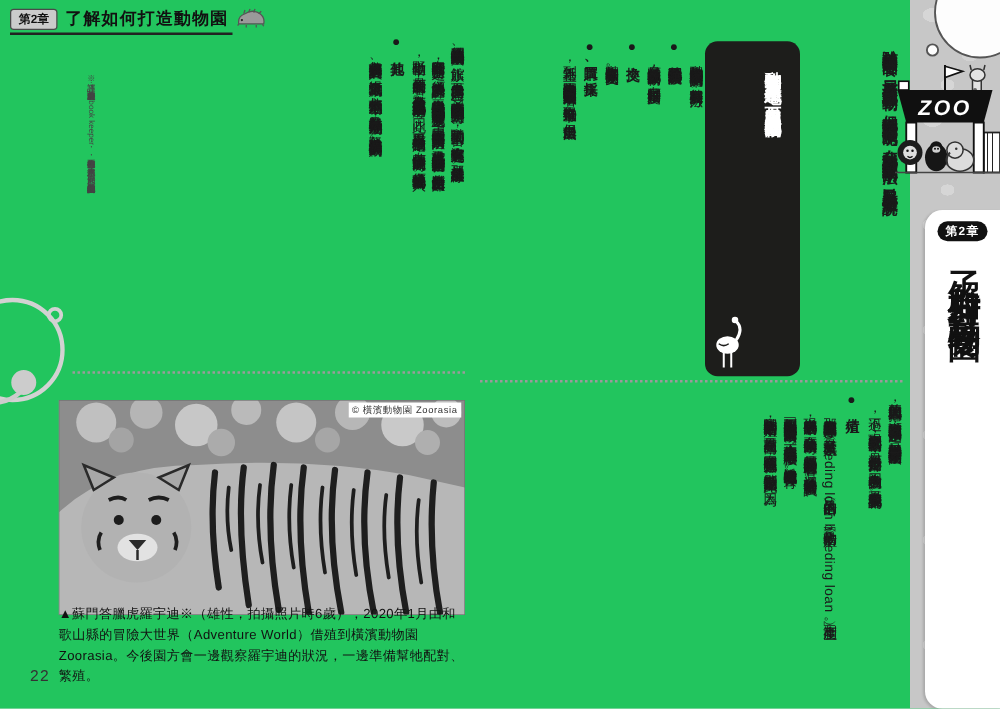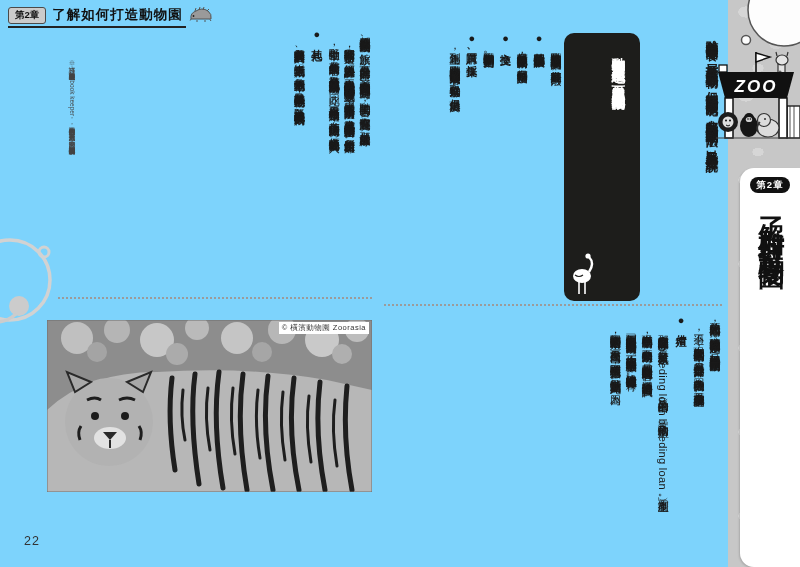--- a/index.html
+++ b/index.html
@@ -1,16 +1,16 @@
 <!DOCTYPE html>
 <html><head>
 <meta charset="utf-8">
 <style>
   html,body{margin:0;padding:0;background:#e8e8e8;}
-  #spread{position:relative;width:800px;height:567px;background:#7dd3fc;overflow:hidden;
+  #spread{position:relative;width:800px;height:567px;background:#22c55e;overflow:hidden;
           font-family:"Liberation Sans",sans-serif;color:#1a1a1a;}
   
   .vblock{position:absolute;writing-mode:vertical-rl;overflow:hidden;}
   .vblock p{margin:0;text-indent:1.05em;}
   .vblock p.cont{text-indent:0;}
   .vblock p.h{font-weight:bold;text-indent:0;margin-left:2px;margin-right:2px;}
   .body-text{font-size:11px;line-height:1.45;letter-spacing:0.35px;}
   
   .intro{font-size:12.5px;font-weight:bold;line-height:2.05;letter-spacing:1.2px;}
   .intro p{text-indent:0;}
@@ -177,20 +177,21 @@
         <path d="M211 70 Q207 102 213 138" stroke-width="3"></path>
         <path d="M236 72 Q232 104 238 140" stroke-width="3"></path>
         <path d="M262 76 Q258 106 264 142" stroke-width="3"></path>
         <path d="M288 80 Q284 110 290 146" stroke-width="3"></path>
       </g>
       <rect width="325" height="172" fill="none" stroke="#6e6e6e" stroke-width="1"></rect>
     </svg>
     <span class="credit">© 橫濱動物園 Zoorasia</span>
   </div>
 
+  <div class="caption" style="left:47px;top:483px;width:326px;">▲蘇門答臘虎羅宇迪※（雄性，拍攝照片時6歲），2020年1月由和歌山縣的冒險大世界（Adventure World）借殖到橫濱動物園 Zoorasia。今後園方會一邊觀察羅宇迪的狀況，一邊準備幫牠配對、繁殖。</div>
 
   <div class="pagenum" style="left:24px;top:534px;">22</div>
 
 
   <div class="strip"></div>
 
   <svg style="position:absolute;left:726px;top:0;" width="74" height="62" viewBox="0 0 74 62">
     <circle cx="58" cy="10" r="36" fill="#fdfdfd" stroke="#555" stroke-width="1.5"></circle>
     <circle cx="20" cy="40" r="4.5" fill="#fdfdfd" stroke="#555" stroke-width="1.5"></circle>
   </svg>

